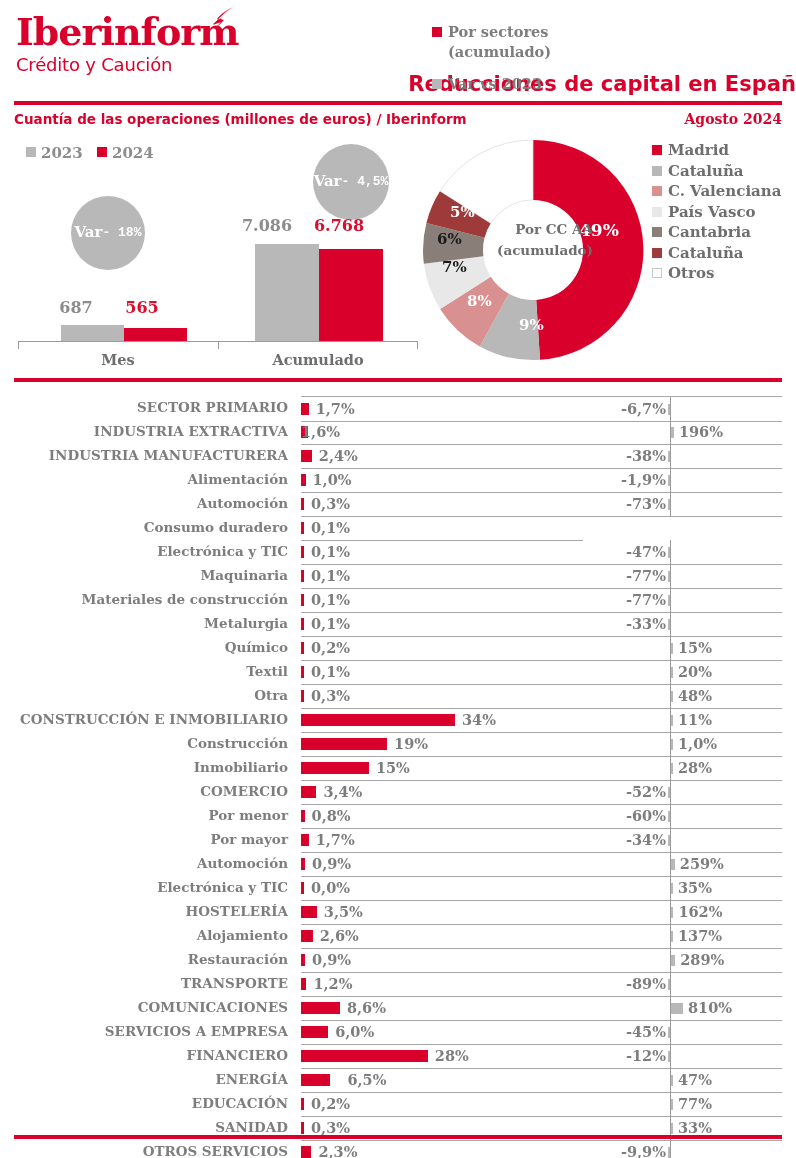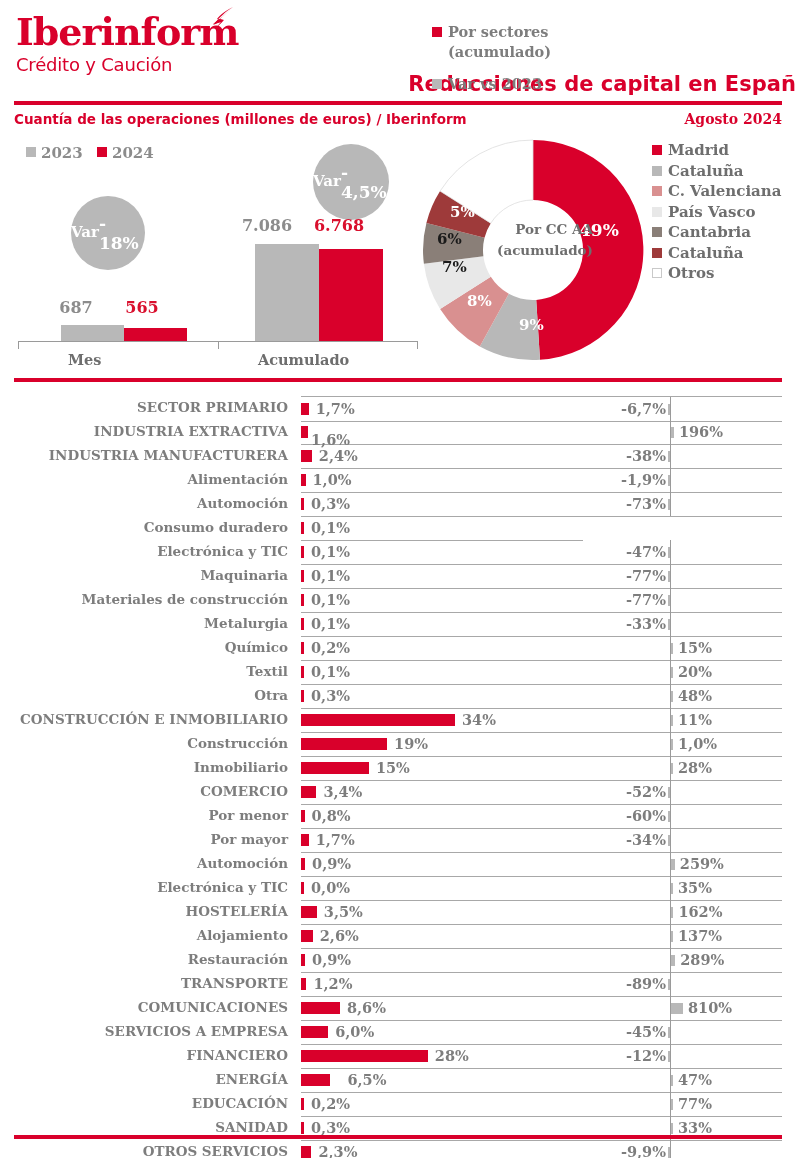--- a/index.html
+++ b/index.html
@@ -52,28 +52,28 @@
     font-weight:bold;font-size:15px;color:#8c8c8c;white-space:nowrap;}
   .legend-sw{display:inline-block;width:10px;height:10px;vertical-align:1px;margin-right:5px;}
 
   .bubble{
     position:absolute;border-radius:50%;background:#b8b8b8;color:#ffffff;
     font-family:"DejaVu Serif","Liberation Serif",serif;font-weight:bold;
     display:flex;align-items:center;justify-content:center;
     line-height:1.18;
   }
   .bubble .b1{font-size:15px;}
-  .bubble .b2{font-size:17px;}
+  .bubble .b2{font-size:13px;font-family:Liberation Mono, monospace;}
 
   .barval{position:absolute;font-family:"DejaVu Serif","Liberation Serif",serif;
     font-weight:bold;font-size:16px;white-space:nowrap;text-align:center;}
   .bar{position:absolute;}
   .axisline{position:absolute;background:#9a9a9a;}
   .catlabel{position:absolute;font-family:"DejaVu Serif","Liberation Serif",serif;
-    font-weight:bold;font-size:14.5px;color:#6e6e6e;}
+    font-weight:bold;font-size:14.5px;color:#6e6e6e;text-align:center;}
 
   
   #donut-wrap{position:absolute;left:418px;top:134px;width:230px;height:232px;}
   #donut{position:absolute;left:0;top:0;}
   .donut-lab{position:absolute;font-family:"DejaVu Serif","Liberation Serif",serif;
     font-weight:bold;font-size:15px;}
   #donut-center{
     position:absolute;left:55px;top:85px;width:120px;text-align:right;
     font-family:"DejaVu Serif","Liberation Serif",serif;font-weight:bold;
     font-size:13.5px;color:#6e6e6e;line-height:1.55;
@@ -229,21 +229,21 @@
       <div class="cell-var first">
         <div class="varaxis"></div>
         <div class="vbar" style="left: 85px; width: 2px;"></div>
         <div class="vlabel" style="right: 116px;">-6,7%</div>
       </div>
     </div>
     <div class="row">
       <div class="rname major">INDUSTRIA EXTRACTIVA</div>
       <div class="cell-pct">
         <div class="pbar" style="width: 7.248px;"></div>
-        <div class="plabel" style="left: 10px; margin-top: 8px;">1,6%</div>
+        <div class="plabel" style="left: 0;">1,6%</div>
       </div>
       <div class="cell-var">
         <div class="varaxis"></div>
         <div class="vbar" style="left: 88px; width: 2.9008px;"></div>
         <div class="vlabel" style="left: 95.9008px;">196%</div>
       </div>
     </div>
     <div class="row">
       <div class="rname major">INDUSTRIA MANUFACTURERA</div>
       <div class="cell-pct">

